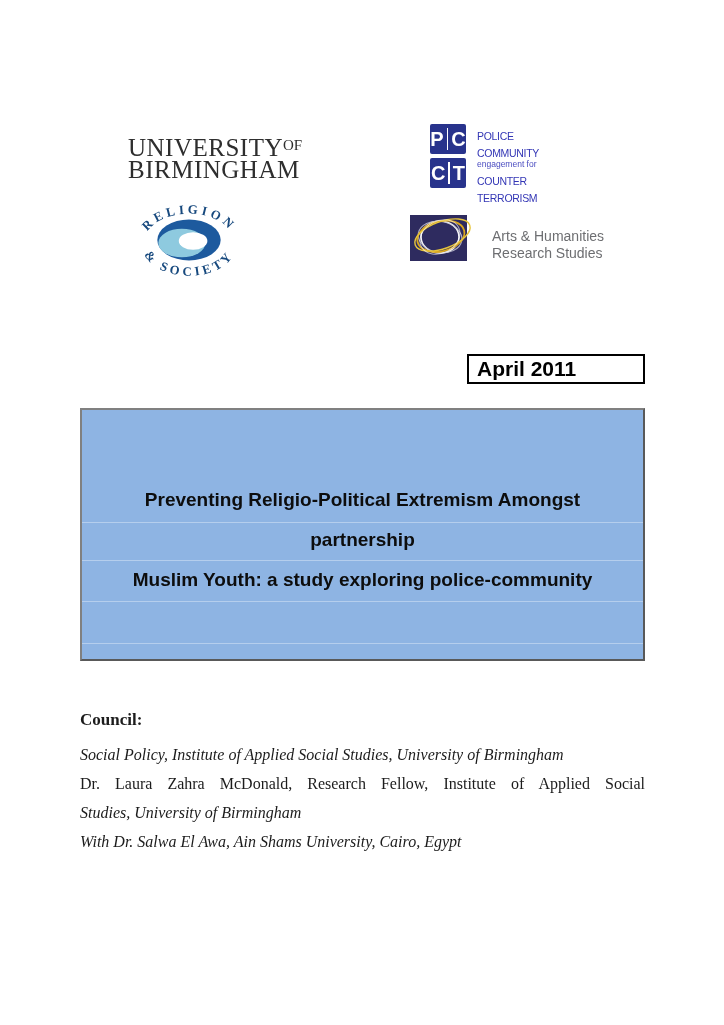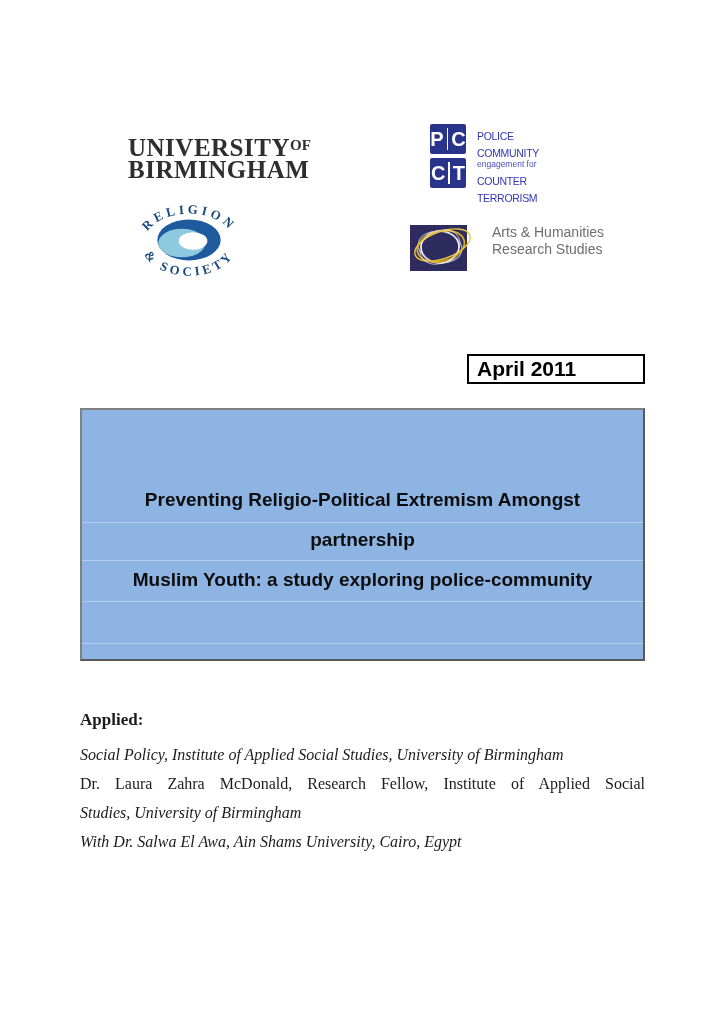--- a/index.html
+++ b/index.html
@@ -4,21 +4,21 @@
 <style>
   html,body { margin:0; padding:0; background:#ffffff; }
   #page {
     position:relative; width:724px; height:1025px; background:#ffffff;
     font-family:"Liberation Sans", sans-serif; overflow:hidden;
   }
 
   
   .uob {
     position:absolute; left:128px; top:134px;
-    font-family:"Liberation Serif", serif; font-weight:bold;
+    font-family:"Liberation Serif", serif; font-weight:normal;
     font-size:25px; line-height:22px; color:#2e2e2e; letter-spacing:0.5px;
   }
   .uob .of { font-size:15px; vertical-align:6px; letter-spacing:0; }
 
   
   .rs-logo { position:absolute; left:130px; top:194px; width:118px; height:94px; }
 
   
   .pcct { position:absolute; left:430px; top:124px; display:flex; gap:11px; }
   .pcct-tiles { display:flex; flex-direction:column; gap:4px; }
@@ -26,21 +26,21 @@
     width:36px; height:30px; background:#28338c; border-radius:2px;
     color:#ffffff; font-weight:bold; font-size:20px;
     display:flex; align-items:center; justify-content:center; gap:3px;
   }
   .pcct-tile .tile-div { width:1.5px; height:22px; background:#ffffff; }
   .pcct-text { padding-top:1px; color:#3336b5; }
   .pcct-text .b { font-weight:normal; font-size:10.5px; line-height:10.5px; letter-spacing:-0.3px;margin-top:6px; }
   .pcct-text .e { font-size:8.5px; line-height:12px; color:#4a4cc0; }
 
   
-  .ahrc { position:absolute; left:410px; top:224px; display:flex; align-items:flex-start; }
+  .ahrc { position:absolute; left:410px; top:214px; display:flex; align-items:flex-end; }
   .ahrc-text {
     margin-left:8px; font-size:14px; line-height:17px; color:#6d6e71;
   }
 
   
   .date-box {
     position:absolute; left:467px; top:354px; width:178px; height:30px;
     box-sizing:border-box; border:2px solid #000000; background:#ffffff;
     display:flex; align-items:center; padding-left:8px;
     font-weight:bold; font-size:21px; color:#000000;text-align:center;
@@ -146,21 +146,21 @@
     <div class="rowline" style="top:191px;"></div>
     <div class="rowline" style="top:233px;"></div>
     <div class="banner-title">
       <div>Preventing Religio-Political Extremism Amongst</div>
       <div>partnership</div>
       <div>Muslim Youth: a study exploring police-community</div>
     </div>
   </div>
 
   <div class="authors">
-    <div class="authors-heading">Applied:</div>
+    <div class="authors-heading">Council:</div>
     <p>
       <span class="line">Social Policy, Institute of Applied Social Studies, University of Birmingham</span>
     </p>
     <p>
       <span class="jline">Dr. Laura Zahra McDonald, Research Fellow, Institute of Applied Social</span>
       <span class="line">Studies, University of Birmingham</span>
     </p>
     <p>
       <span class="line">With Dr. Salwa El Awa, Ain Shams University, Cairo, Egypt</span>
     </p>

